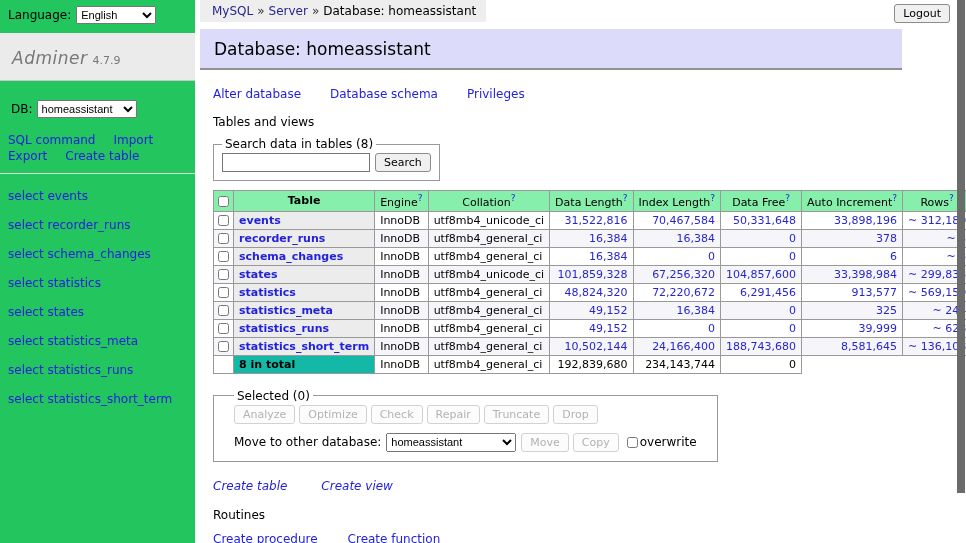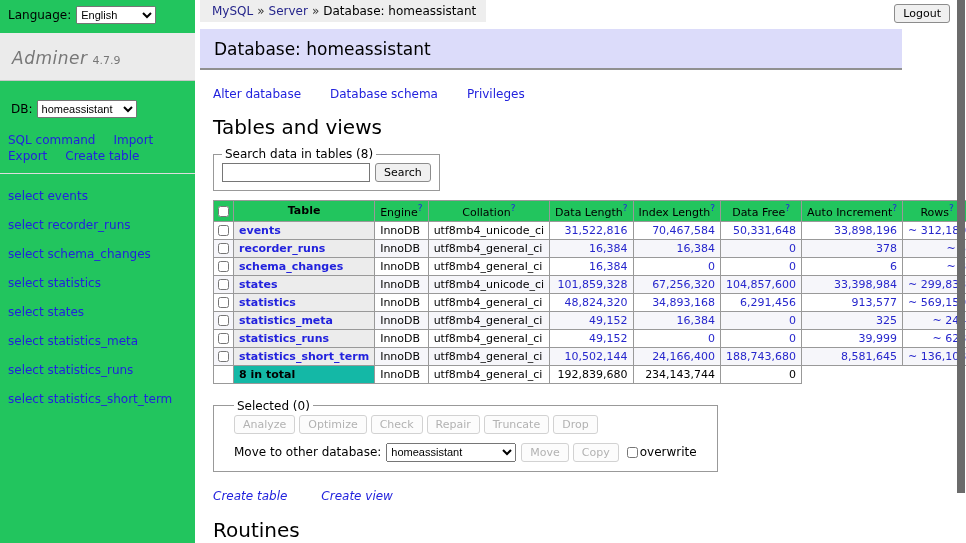--- a/index.html
+++ b/index.html
@@ -29,31 +29,31 @@
   .breadcrumb { display:inline-block; background:#eee; padding:4px 10px 4px 12px; }
   .breadcrumb a { color:#26268c; }
   .breadcrumb .sep { color:#333; margin:0 4px; }
   .logout-btn { position:absolute; top:4px; right:16px; }
   button { font-family:inherit; font-size:11px; padding:2px 8px; background:#f0f0f0; border:1px solid #8c8c8c; border-radius:3px; color:#000; }
   button:disabled { background:#fcfcfc; border:1px solid #d2d2d2; color:#b2b2b2; }
   h2.title { margin:7px 0 0; background:#dcdcfa; border-bottom:2px solid #909090; padding:10px 14px 9px; font-size:17px; font-weight:400; }
   .content { padding-left:13px; }
   .db-actions { margin:17px 0 0; }
   .db-actions a { margin-right:29px; }
-  h3 { font-weight:400; font-size:20px; margin:0; }
+  h3 { font-weight:400; font-size:12px; margin:0; }
   .h3-tables { margin-top:14px; }
 
   fieldset { display:inline-block; border:1px solid #999; margin:8px 0 0; padding:2px 8px 8px; }
   legend { padding:0 3px; font-size:12px; }
   .search-fieldset input[type=text] { width:148px; height:19px; border:1px solid #767676; font-size:11px; padding:1px 3px; margin-right:5px; vertical-align:middle; }
 
   
   table.db-tables { border-collapse:collapse; margin-top:9px; font-size:11px; }
   .db-tables td, .db-tables th { border:1px solid #999; padding:2px 5px; height:18px; font-weight:400; white-space:nowrap; }
-  .db-tables thead td, .db-tables thead th { background:#22c55e; text-align:center; }
+  .db-tables thead td, .db-tables thead th { background:#86efac; text-align:center; }
   .db-tables thead th.col-table { font-weight:700; }
   .db-tables thead sup { color:#2222dd; font-size:9px; }
   .db-tables tbody th { background:#ececec; text-align:left; }
   .db-tables tbody tr:nth-child(even) td { background:#f6f6fa; }
   .db-tables tbody th a { font-weight:700; }
   .db-tables td.num { text-align:right; color:#2626cc; }
   .db-tables td.chk { text-align:center; padding:1px 3px; }
   .db-tables tr.total th { background:#14b8a6; font-weight:700; }
   .db-tables tr.total td.num { color:#000; }
   .db-tables input[type=checkbox] { width:11px; height:11px; margin:1px; vertical-align:middle; }
@@ -189,21 +189,21 @@
               <td class="num">104,857,600</td>
               <td class="num">33,398,984</td>
               <td class="num">~ 299,833</td>
             </tr>
             <tr>
               <td class="chk"><input type="checkbox" style=""></td>
               <th><a>statistics</a></th>
               <td>InnoDB</td>
               <td>utf8mb4_general_ci</td>
               <td class="num">48,824,320</td>
-              <td class="num">34,893,168</td>
+              <td class="num">72,220,672</td>
               <td class="num">6,291,456</td>
               <td class="num">913,577</td>
               <td class="num">~ 569,159</td>
             </tr>
             <tr>
               <td class="chk"><input type="checkbox" style=""></td>
               <th><a>statistics_meta</a></th>
               <td>InnoDB</td>
               <td>utf8mb4_general_ci</td>
               <td class="num">49,152</td>

